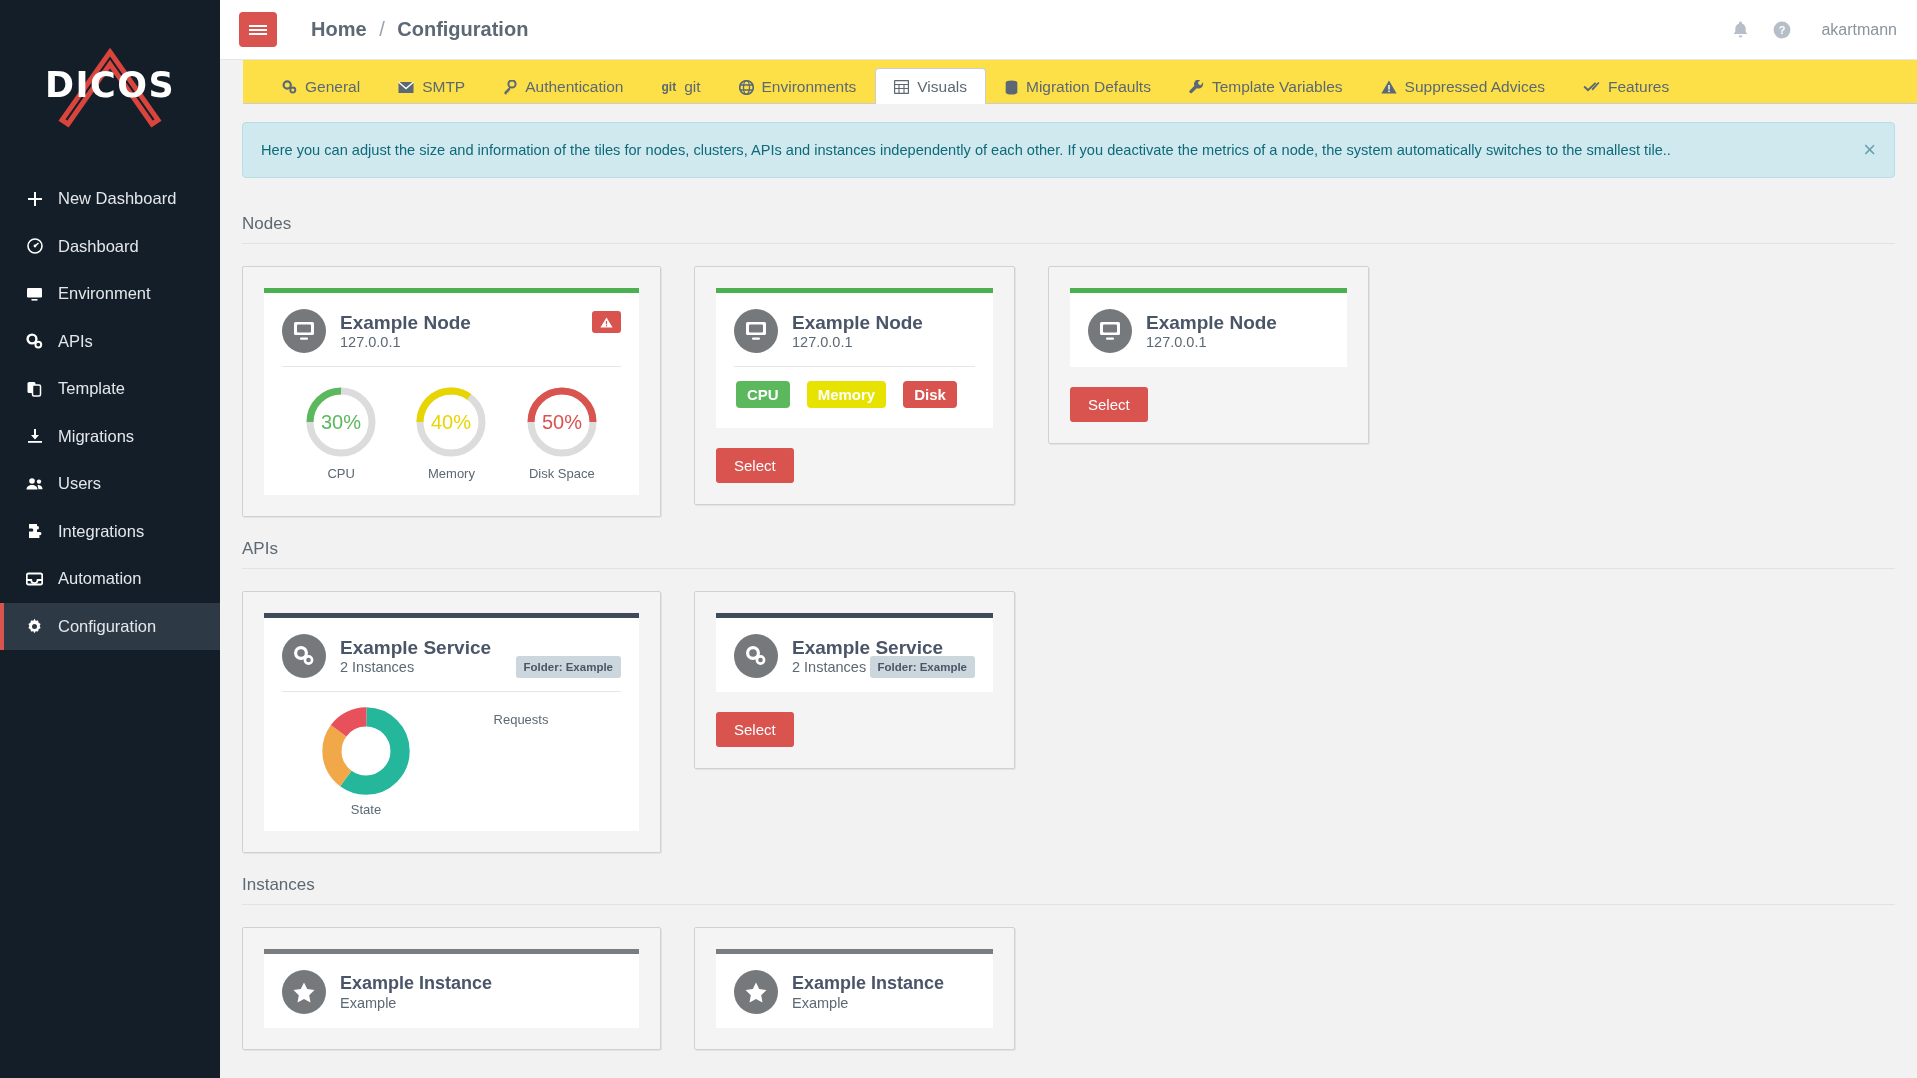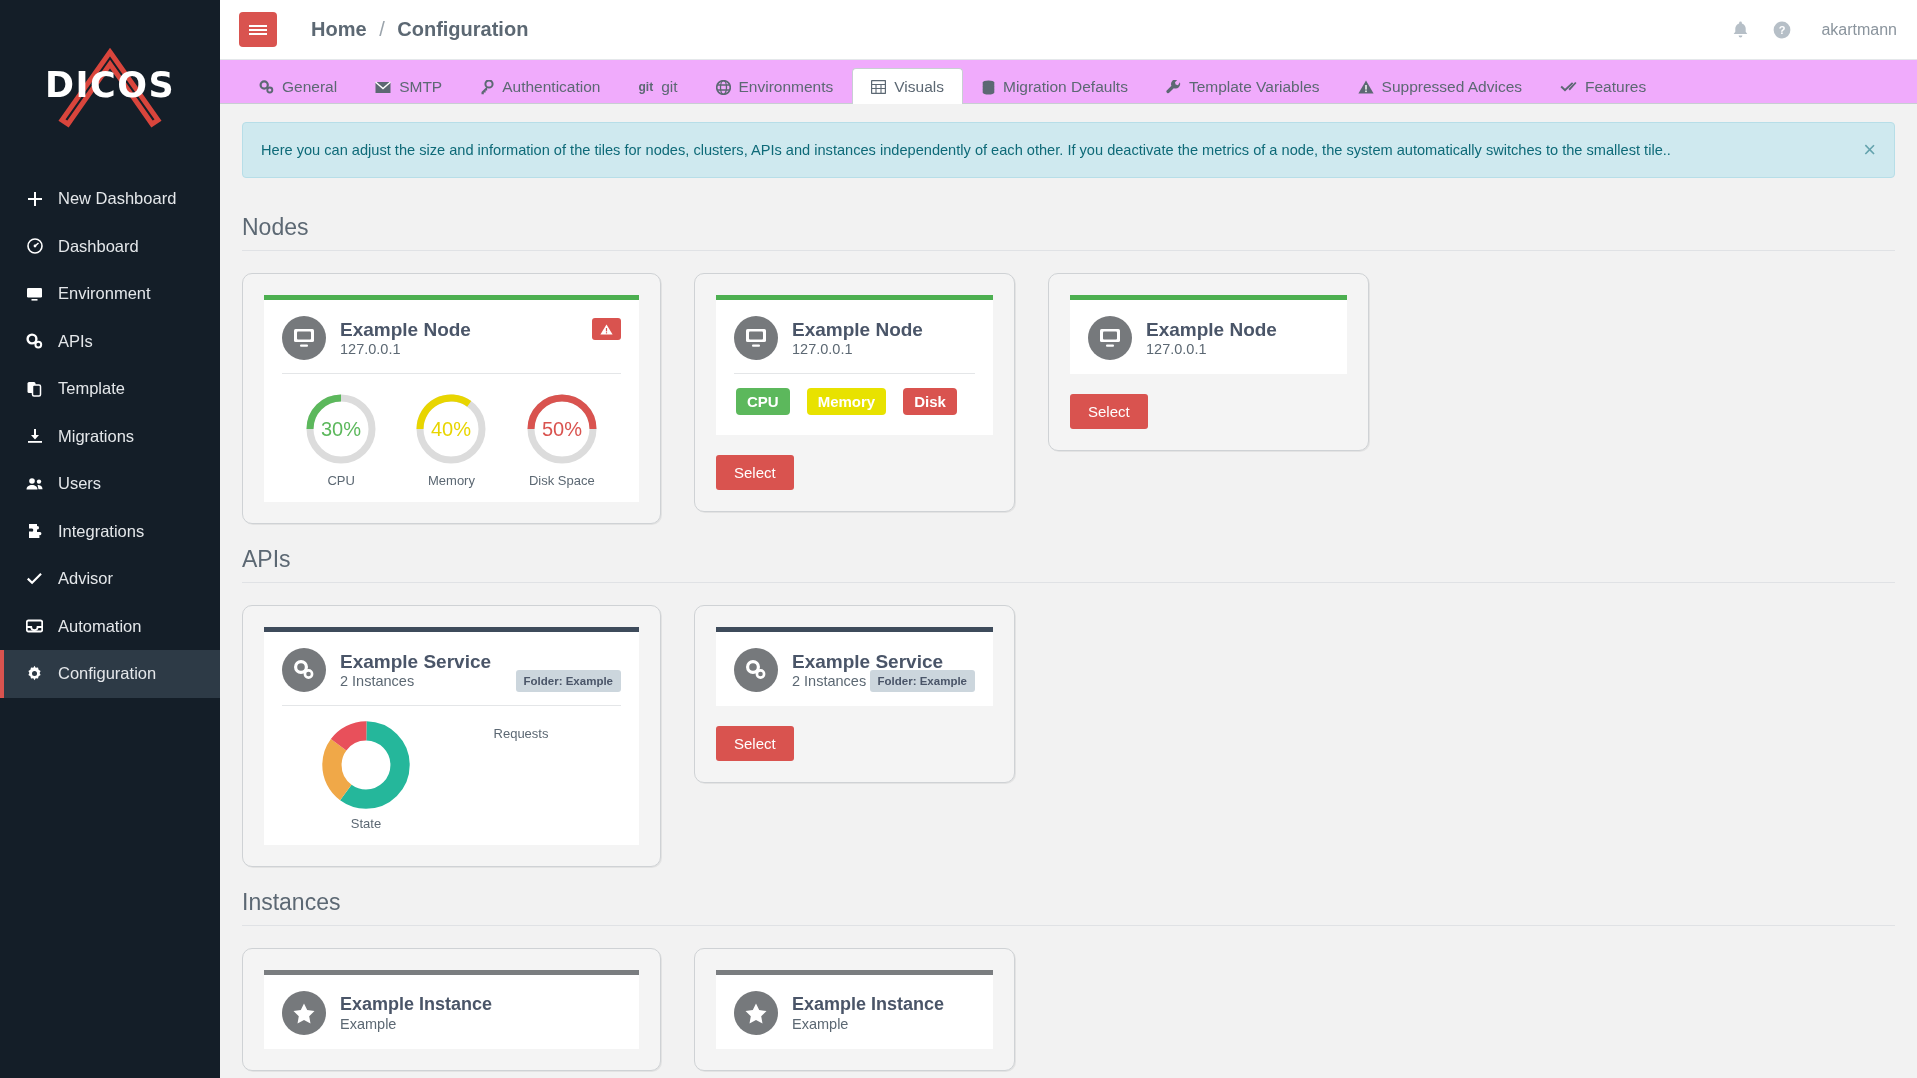--- a/index.html
+++ b/index.html
@@ -53,22 +53,22 @@
   .crumb { margin-left: 34px; font-size: 20px; font-weight: bold; color: #5c6873; }
   .crumb .sep { color: #9aa3ab; font-weight: normal; margin: 0 7px; }
   .top-right { margin-left: auto; display: flex; align-items: center; gap: 24px; }
   .top-right .ic { color: #b6bfc7; display: flex; align-items: center; }
   .top-right svg { fill: #b6bfc7; }
   .uname { font-size: 16px; color: #8a949d; margin-left: 6px; }
 
   
   .tabs {
     display: flex; align-items: flex-end; height: 44px;
-    padding: 0 0 0 20px; background: #f0abfc;
-    border-bottom: 1px solid #c8ced3; position: relative;
+    padding: 0 0 0 20px; background: #fde047;
+    border-bottom: 1px solid #c8ced3; position: relative; margin-left: 23px;
   }
   .tab {
     display: flex; align-items: center; gap: 8px;
     padding: 9px 18px 8px; font-size: 15.5px; color: #5c6873;
     cursor: pointer; border: 1px solid transparent; border-bottom: none;
     position: relative; top: 1px; white-space: nowrap;
   }
   .tab svg { fill: #5c6873; display: block; }
   .tab .gittxt { font-size: 12px; font-weight: bold; color: #5c6873; }
   .tab.active { background: #fff; border-color: #c8ced3; border-radius: 4px 4px 0 0; color: #5c6873; }
@@ -76,29 +76,29 @@
   .content { flex: 1; overflow: hidden; padding: 18px 22px 0; }
 
   .alert {
     background: #cfe9ef; border: 1px solid #b7dee8; border-radius: 4px;
     color: #0e6a78; font-size: 14.6px; padding: 16px 18px;
     display: flex; align-items: center; margin-bottom: 36px;
   }
   .alert .x { margin-left: auto; font-size: 22px; color: #0e6a78; opacity: .55; cursor: pointer; line-height: 1; }
 
   .section-title {
-    font-size: 23px; color: #5c6873; padding-bottom: 9px;
+    font-size: 17px; color: #5c6873; padding-bottom: 9px;
     border-bottom: 1px solid #e0e2e5; margin-bottom: 22px;
   }
   .section { margin-bottom: 22px; }
   .tile-row { display: flex; gap: 33px; align-items: flex-start; }
 
   
   .tile-outer {
-    background: #f4f4f4; border: 1px solid #cfd2d5; border-radius: 10px;
+    background: #f4f4f4; border: 1px solid #cfd2d5; border-radius: 2px;
     padding: 21px; box-shadow: 1px 1px 0 rgba(0,0,0,.06);
   }
   .tile-outer.w-lg { width: 419px; }
   .tile-outer.w-md { width: 321px; }
   .tile-outer.w-sm { width: 321px; }
 
   .card { background: #fff; border-top: 5px solid #4caf50; }
   .card.navy { border-top-color: #3e4b5b; }
   .card.gray { border-top-color: #7a7d80; }
   .card-body { padding: 16px 18px 14px; }
@@ -245,28 +245,20 @@
         <span class="ni">
             <svg width="16" height="16" viewBox="0 0 16 16">
               <path d="M6 1h4v2.2a1.6 1.6 0 1 1 0 3.1V9h2.4a1.6 1.6 0 1 1 0 3.1V15H2V8.6h2.3a1.6 1.6 0 1 0 0-3.1H2V1h4z"></path>
             </svg>
           </span>
         <span>Integrations</span>
       </div>
       <div class="nav-item">
         <span class="ni">
             <svg width="17" height="16" viewBox="0 0 17 16">
-              <path d="M1 8.4l1.5-1.6 3.6 3.4L14.3 2l1.5 1.6-9.7 9.6z"></path>
-            </svg>
-          </span>
-        <span>Advisor</span>
-      </div>
-      <div class="nav-item">
-        <span class="ni">
-            <svg width="17" height="16" viewBox="0 0 17 16">
               <rect x="0.8" y="2.5" width="15.4" height="11" rx="1.6" fill="none" stroke="#fff" stroke-width="1.8"></rect>
               <path d="M0.8 9h4.4a3.2 3.2 0 0 0 6.4 0h4.6" fill="none" stroke="#fff" stroke-width="1.8"></path>
             </svg>
           </span>
         <span>Automation</span>
       </div>
       <div class="nav-item active">
         <span class="ni">
             <svg width="17" height="17" viewBox="0 0 17 17">
               <path d="M8.5 0.8l1.2 2 2.3-.4.6 2.3 2 1.2-1 2.1 1 2.1-2 1.2-.6 2.3-2.3-.4-1.2 2-1.2-2-2.3.4-.6-2.3-2-1.2 1-2.1-1-2.1 2-1.2.6-2.3 2.3.4z"></path>

